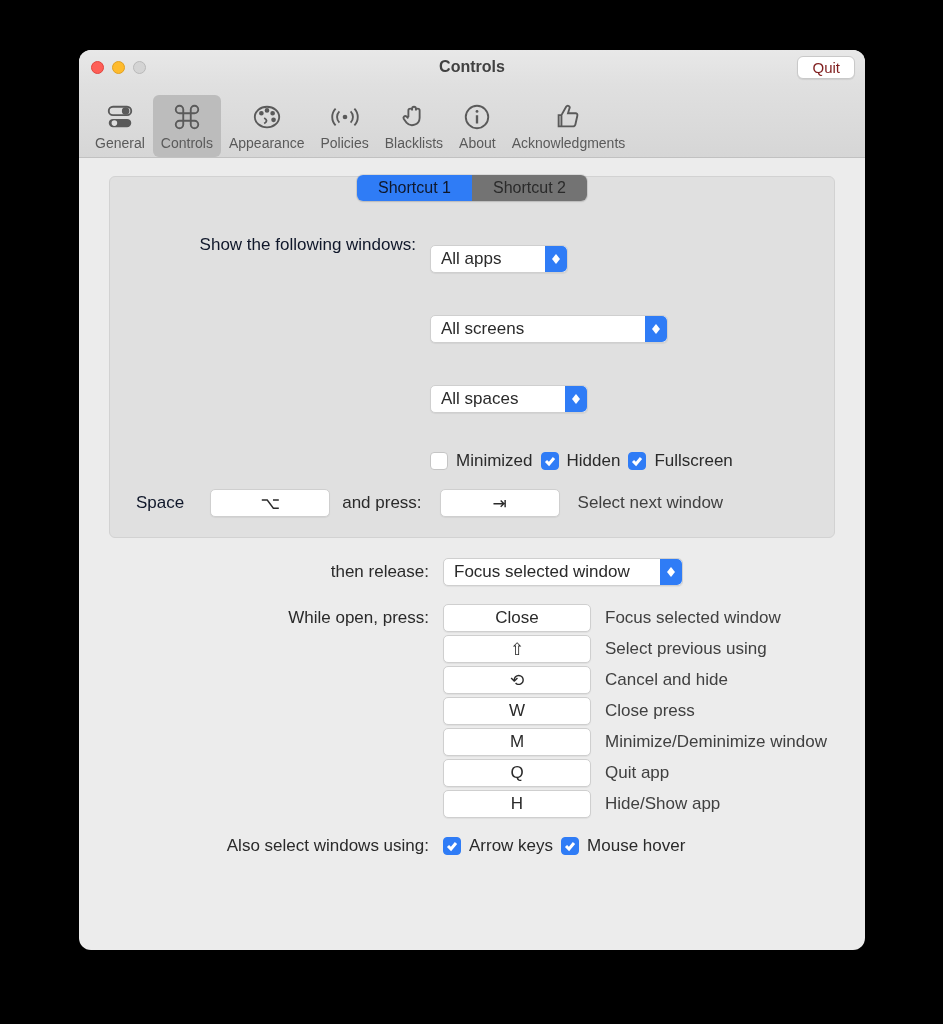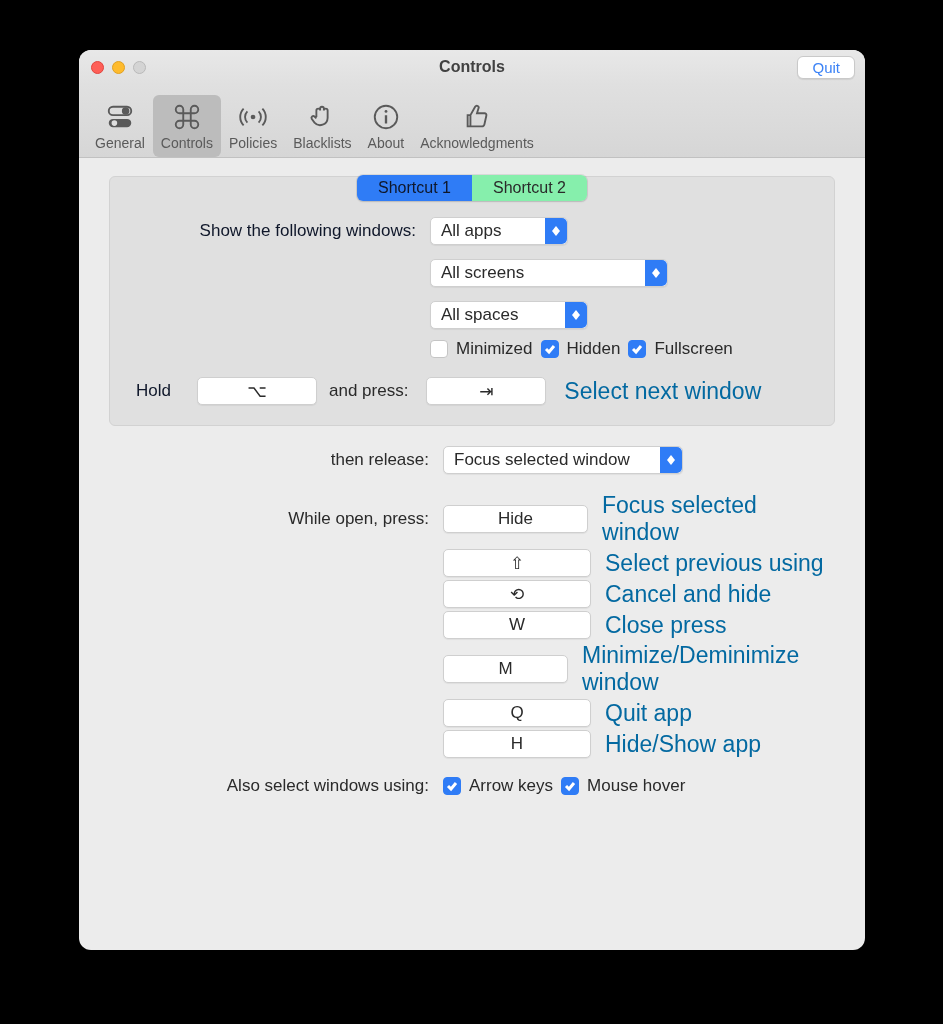--- a/index.html
+++ b/index.html
@@ -36,21 +36,21 @@
   .dot.red { background:#fe5f57; border:0.5px solid #e0443e; }
   .dot.yellow { background:#febb2d; border:0.5px solid #dfa023; }
   .dot.grey { background:#d4d4d4; border:0.5px solid #b9b9b9; }
   .title {
     position:absolute; left:0; right:0; text-align:center;
     font-size:16px; font-weight:600; color:#414141;
   }
   .quit-btn {
     position:absolute; right:10px; top:6px;
     background:#fff; border:1px solid #c9c9c9; border-radius:6px;
-    padding:2px 14px; font-size:15px; font-weight:500; color:#3b82f6;
+    padding:2px 14px; font-size:15px; font-weight:500; color:#7f1d1d;
     box-shadow: 0 1px 1px rgba(0,0,0,0.08);
   }
   .toolbar {
     display:flex; align-items:flex-end;
     padding: 4px 8px 0 8px;
     background: linear-gradient(#e0e0e0,#d6d6d6);
     border-bottom:1px solid #c1c1c1;
     height: 74px;
   }
   .tool {
@@ -67,26 +67,26 @@
     background:#e0e0e0; border:1px solid #d2d2d2; border-radius:6px;
     padding: 0 20px 20px 20px; margin-bottom: 20px;
     position:relative;
   }
   .seg {
     display:flex; width:230px; margin: 0 auto; transform: translateY(-2px);
     border-radius:6px; overflow:hidden;
     box-shadow: 0 0 0 1px rgba(0,0,0,0.08), 0 1px 2px rgba(0,0,0,0.1);
   }
   .seg-btn {
-    flex:1; text-align:center; padding:4px 0; font-size:16px; background:#86efac;
+    flex:1; text-align:center; padding:4px 0; font-size:16px; background:#737373;
   }
   .seg-btn.active { background:#2f7cf6; color:#0f172a; }
   .row { display:flex; align-items:center; margin-top:14px; }
   .row .lab { width:300px; text-align:right; padding-right:14px; font-size:17px; color:#0f172a;}
-  .row .val { flex:1; display:flex; align-items:center; gap:10px; flex-wrap:wrap; }
+  .row .val { flex:1; display:flex; align-items:center; gap:10px; flex-wrap:wrap;margin-top:28px; }
   .popup {
     display:flex; align-items:center; background:#fff;
     border:1px solid #cfcfcf; border-radius:5px;
     box-shadow: 0 1px 1px rgba(0,0,0,0.06);
     height:28px; min-width:100px;
   }
   .popup .plabel { padding:0 10px; flex:1; font-size:17px; }
   .popup .parrow {
     width:22px; height:100%; background:#2f7cf6; border-radius:0 5px 5px 0;
     display:flex; flex-direction:column; align-items:center; justify-content:center; gap:0;
@@ -98,21 +98,21 @@
     border:1px solid #c5c5c5; display:flex; align-items:center; justify-content:center;
   }
   .chkbox.on { background:#2f7cf6; border-color:#2f7cf6; }
   .chkbox.on svg { width:12px; height:12px; stroke:#fff; stroke-width:3; fill:none; }
   .keyfield {
     width:120px; height:28px; background:#fff; border:1px solid #cfcfcf;
     border-radius:5px; display:flex; align-items:center; justify-content:center;
     font-size:17px; box-shadow: 0 1px 1px rgba(0,0,0,0.06);
   }
   .keyfield.wide { width:148px; }
-  .after { font-size:23px; color:#0369a1; }
+  .after { font-size:17px; color:#404040; }
   .stack { display:flex; flex-direction:row; gap:8px; }
   .below-row { display:flex; align-items:center; margin-top:3px; }
   .below-row .lab { width:334px; text-align:right; padding-right:14px; font-size:17px; }
   .below-row .val { flex:1; display:flex; align-items:center; gap:14px; }
 </style>
 </head>
 <body>
 
 <div class="window">
 
@@ -142,20 +142,33 @@
       <div class="ticon">
         <svg viewBox="0 0 32 32">
             <path d="M12 12V8a4 4 0 1 0-4 4h4zm0 0h8m-8 0v8m8-8V8a4 4 0 1 1 4 4h-4zm0 0v8m0 0h4a4 4 0 1 1-4 4v-4zm0 0h-8m0 0v4a4 4 0 1 1-4-4h4z"></path>
           </svg>
       </div>
       <span>Controls</span>
     </div>
     <div class="tool">
       <div class="ticon">
         <svg viewBox="0 0 32 32">
+            <ellipse cx="16" cy="16" rx="13" ry="11"></ellipse>
+            <circle cx="10" cy="12" r="1.5" fill="#5a5a5a"></circle>
+            <circle cx="16" cy="9" r="1.5" fill="#5a5a5a"></circle>
+            <circle cx="22" cy="12" r="1.5" fill="#5a5a5a"></circle>
+            <circle cx="23" cy="19" r="1.5" fill="#5a5a5a"></circle>
+            <path d="M13 23 q5 -3 0 -6"></path>
+          </svg>
+      </div>
+      <span>Appearance</span>
+    </div>
+    <div class="tool">
+      <div class="ticon">
+        <svg viewBox="0 0 32 32">
             <circle cx="16" cy="16" r="2.5" fill="#5a5a5a" stroke="none"></circle>
             <path d="M10 10 A8.5 8.5 0 0 0 10 22"></path>
             <path d="M22 10 A8.5 8.5 0 0 1 22 22"></path>
             <path d="M6 7 A13 13 0 0 0 6 25"></path>
             <path d="M26 7 A13 13 0 0 1 26 25"></path>
           </svg>
       </div>
       <span>Policies</span>
     </div>
     <div class="tool">
@@ -264,21 +277,21 @@
                     <path d="M2 6 L5 9 L10 3"></path>
                   </svg>
                 </span>
             <span>Fullscreen</span>
           </div>
         </div>
       </div>
         </div>
 
       <div class="row" style="margin-top:18px">
-        <div class="lab" style="width:auto; padding-left:6px;">Hold</div>
+        <div class="lab" style="width:auto; padding-left:6px;">Space</div>
         <div class="keyfield" style="margin:0 12px">
             <span>⌥</span>
           </div>
         <div style="margin-right:18px">and press:</div>
         <div class="keyfield">
             <span>⇥</span>
           </div>
         <div class="after" style="margin-left:18px">Select next window</div>
       </div>
     </div>
@@ -297,21 +310,21 @@
               </svg>
             </span>
         </div>
       </div>
     </div>
 
     <div class="below-row" style="margin-top:18px">
       <div class="lab">While open, press:</div>
       <div class="val">
         <div class="keyfield wide">
-            <span>Hide</span>
+            <span>Close</span>
           </div>
         <span class="after">Focus selected window</span>
       </div>
     </div>
     <div class="below-row">
         <div class="lab"></div>
         <div class="val">
       <div class="keyfield wide">
             <span>⇧</span>
           </div>

